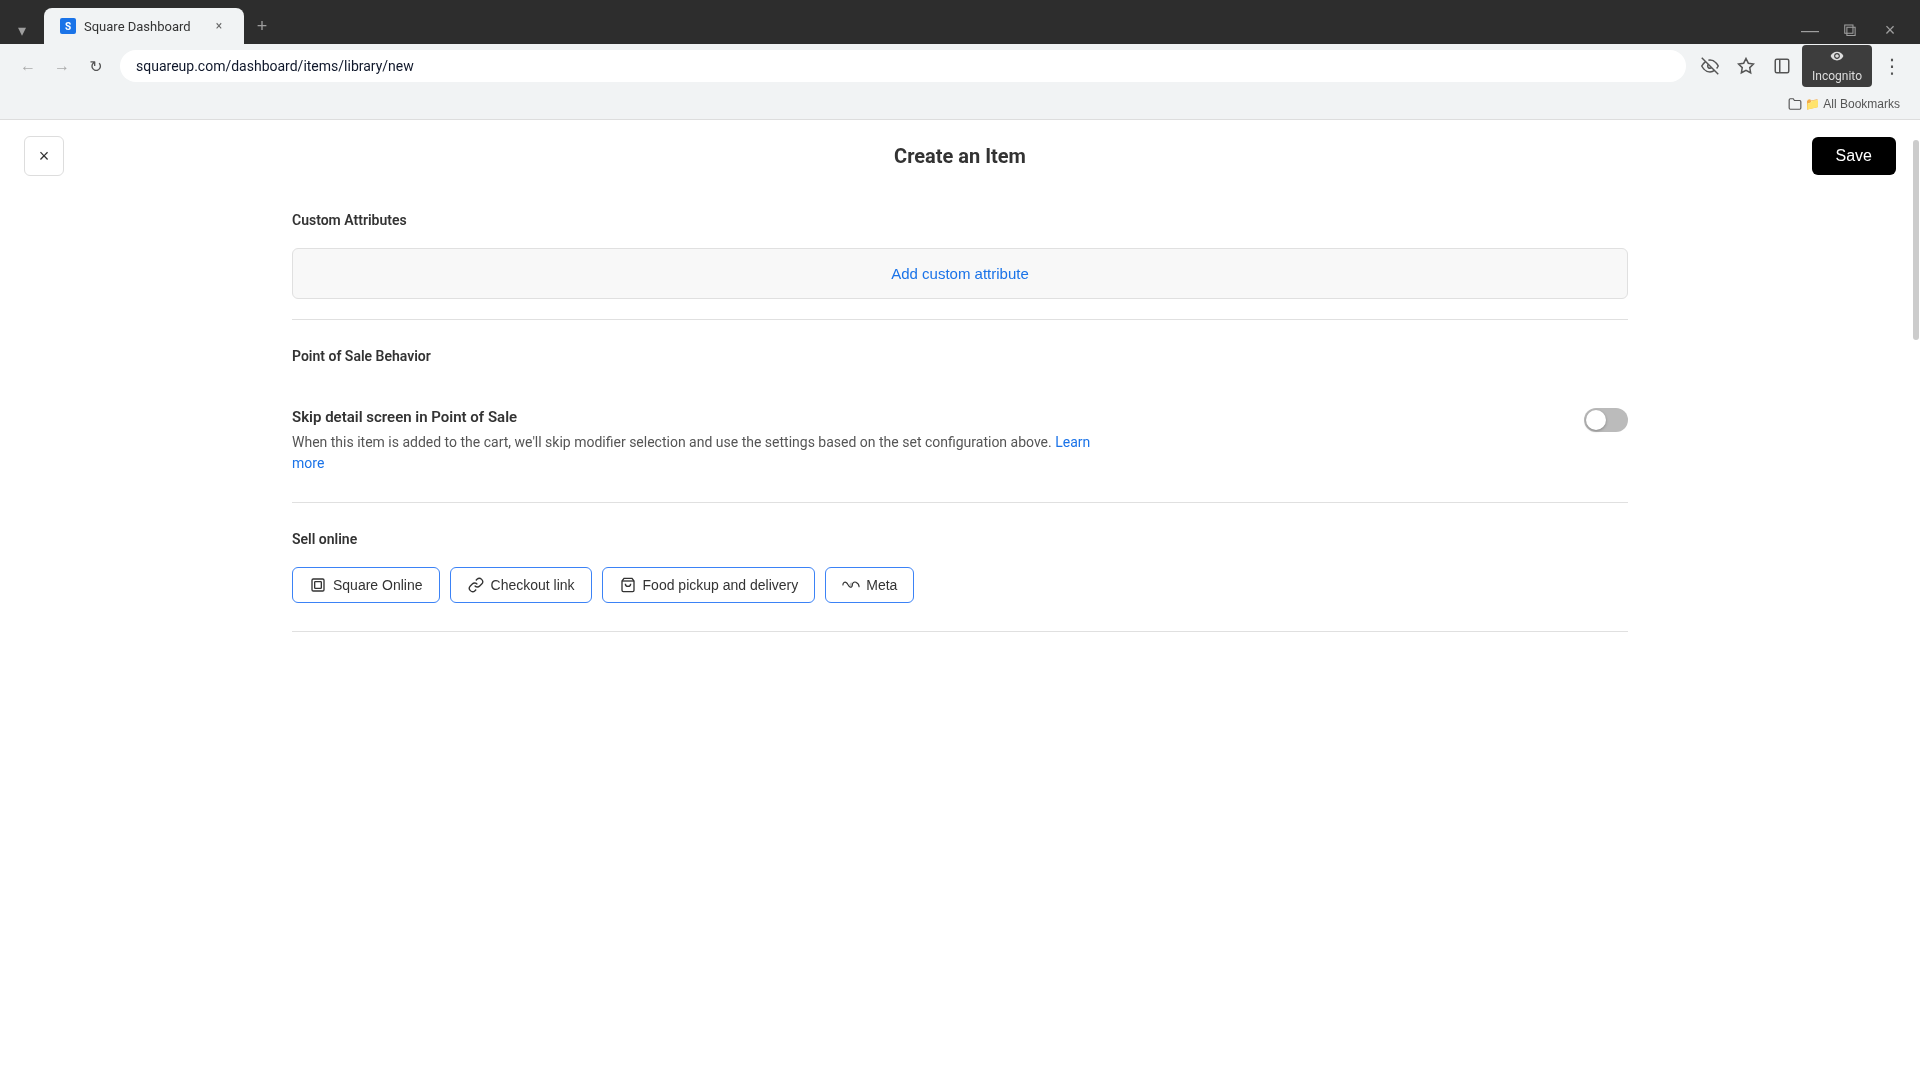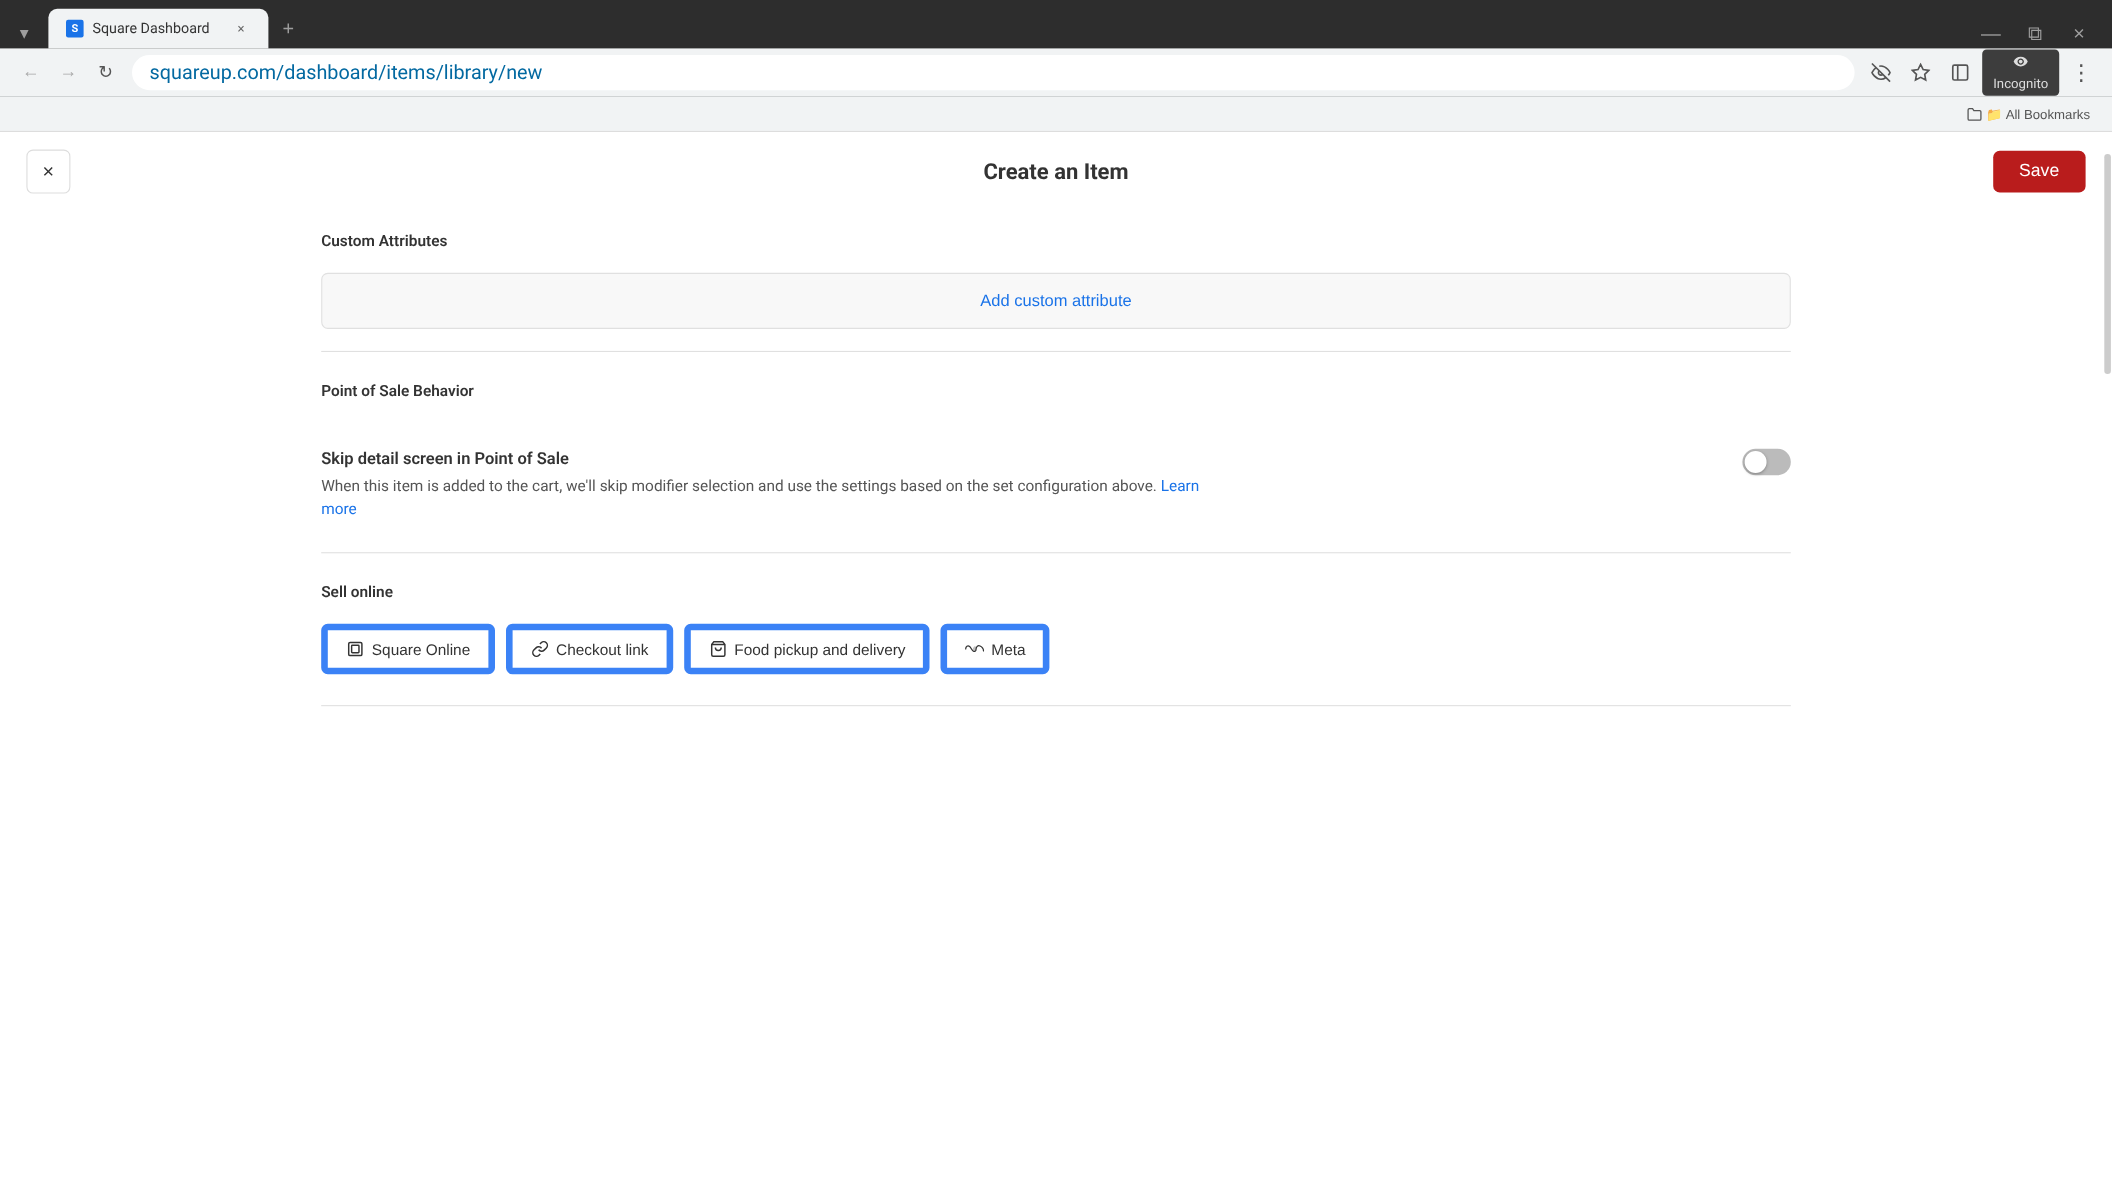--- a/index.html
+++ b/index.html
@@ -239,21 +239,21 @@
     .page-title {
       position: absolute;
       left: 50%;
       transform: translateX(-50%);
       font-size: 20px;
       font-weight: 700;
       color: #333;
     }
 
     .save-btn {
-      background: #b91c1c;
+      background: #000000;
       color: white;
       border: none;
       border-radius: 6px;
       padding: 10px 24px;
       font-size: 16px;
       font-weight: 500;
       cursor: pointer;
     }
 
     .section-container {
@@ -373,21 +373,21 @@
     .channel-buttons {
       display: flex;
       gap: 10px;
       flex-wrap: wrap;
     }
 
     .channel-btn {
       display: flex;
       align-items: center;
       gap: 6px;
-      border: 6px solid #3b82f6;
+      border: 1px solid #3b82f6;
       border-radius: 6px;
       padding: 8px 16px;
       background: white;
       font-size: 14px;
       color: #333;
       cursor: pointer;
     }
 
     .channel-icon {
       width: 18px;
@@ -460,21 +460,21 @@
     </div>
   </div>
 
   <div class="address-bar-row">
     <div class="address-bar-nav">
       <button class="addr-btn disabled">←</button>
       <button class="addr-btn disabled">→</button>
       <button class="addr-btn">↻</button>
     </div>
     <div class="address-input" style="display:flex; align-items:center;">
-      <span style="font-size:18px; color:#0369a1;">squareup.com/dashboard/items/library/new</span>
+      <span style="font-size:14px; color:#0f172a;">squareup.com/dashboard/items/library/new</span>
     </div>
     <div class="address-bar-actions">
       <button class="addr-action-btn">
         <svg width="18" height="18" viewBox="0 0 24 24" fill="none" stroke="#555" stroke-width="2">
           <path d="M17.94 17.94A10.07 10.07 0 0 1 12 20c-7 0-11-8-11-8a18.45 18.45 0 0 1 5.06-5.94M9.9 4.24A9.12 9.12 0 0 1 12 4c7 0 11 8 11 8a18.5 18.5 0 0 1-2.16 3.19m-6.72-1.07a3 3 0 1 1-4.24-4.24"></path>
           <line x1="1" y1="1" x2="23" y2="23"></line>
         </svg>
       </button>
       <button class="addr-action-btn">
         <svg width="18" height="18" viewBox="0 0 24 24" fill="none" stroke="#555" stroke-width="2">

